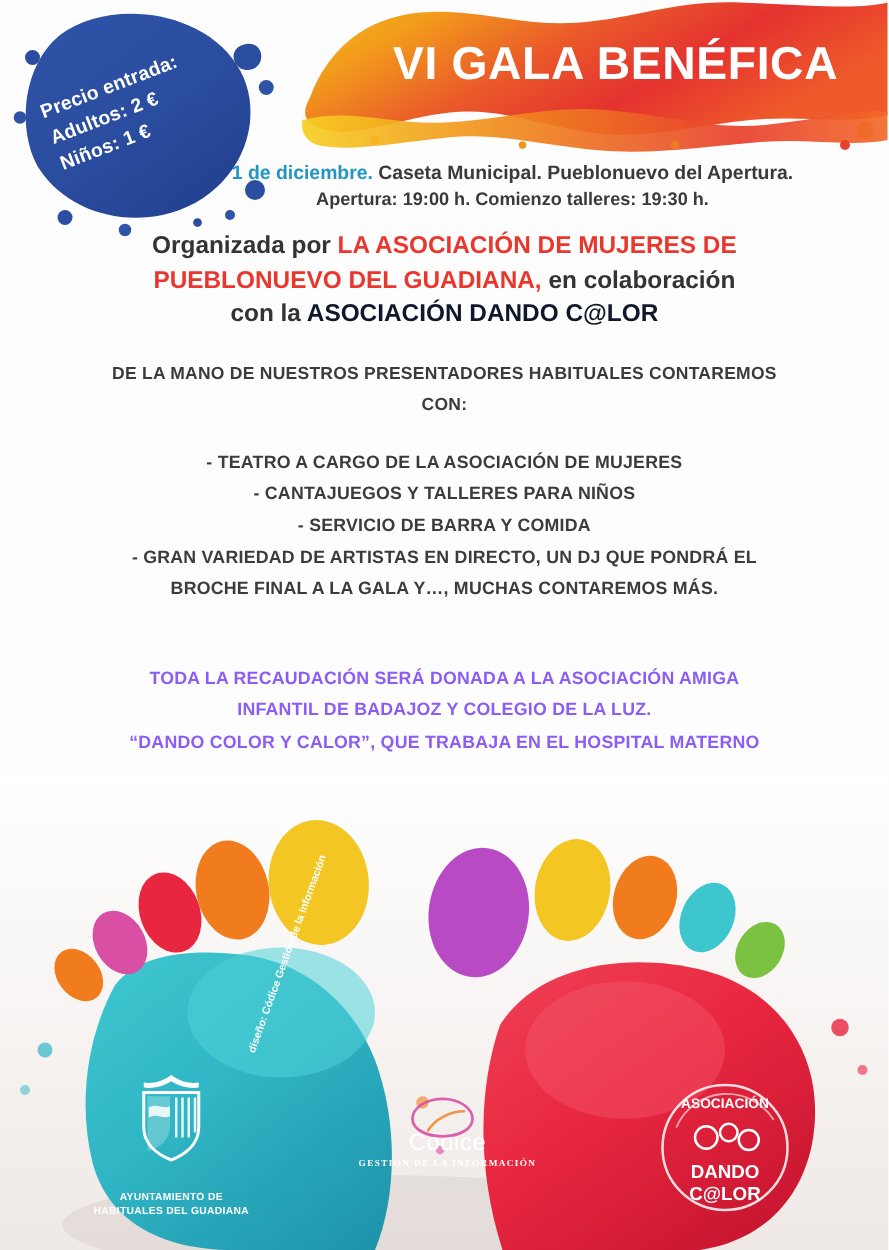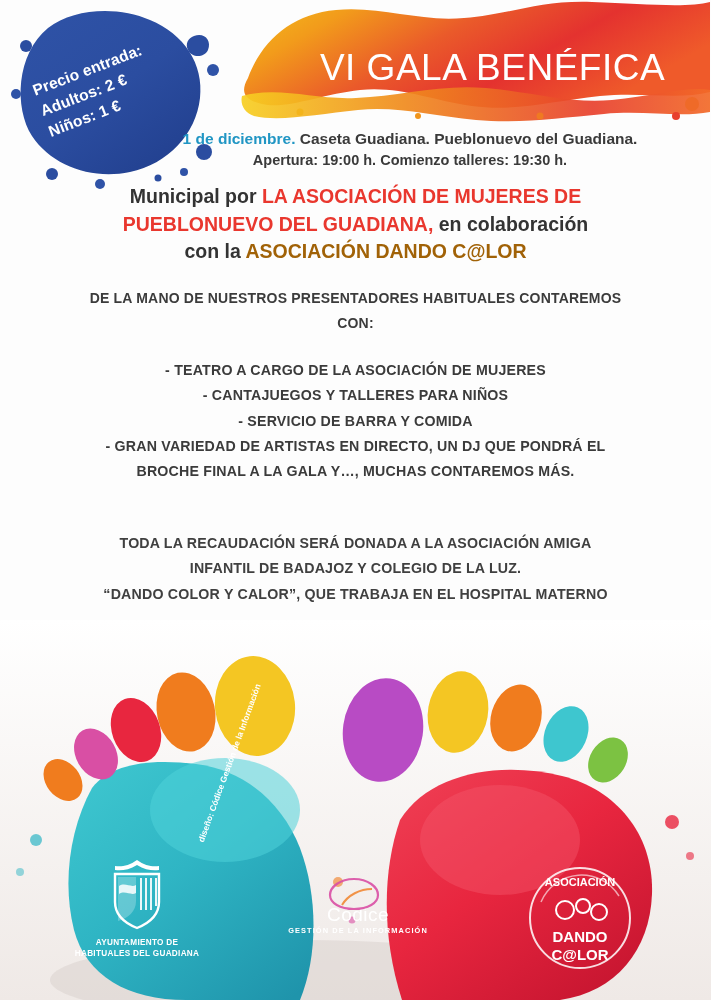--- a/index.html
+++ b/index.html
@@ -46,27 +46,27 @@
     font-size: 15.5px;
     font-weight: bold;
     line-height: 1.42;
     text-align: left;
     letter-spacing: 0.2px;
   }
 
   
   .title {
     position: absolute;
-    top: 47px;
+    top: 30px;
     left: 290px;
     width: 405px;
     text-align: center;
     color: #ffffff;
     font-size: 37px;
-    font-weight: normal;
+    font-weight: bold;
     letter-spacing: 0.5px;
     font-family: "Liberation Sans", sans-serif;
   }
 
   
   .venue {
     position: absolute;
     top: 128px;
     left: 120px;
     width: 580px;
@@ -92,21 +92,21 @@
     text-align: center;
     font-size: 19.5px;
     font-weight: bold;
     line-height: 1.42;
     color: #333333;
   }
   .org .hi {
     color: #e9372e;
   }
   .org .hi2 {
-    color: #a16207;
+    color: #0f172a;
   }
 
   
   .body-1 {
     position: absolute;
     top: 286px;
     left: 40px;
     width: 631px;
     text-align: center;
     font-size: 14px;
@@ -129,21 +129,21 @@
   }
   .body-2 {
     position: absolute;
     top: 531px;
     left: 40px;
     width: 631px;
     text-align: center;
     font-size: 14.2px;
     font-weight: bold;
     line-height: 1.78;
-    color: #404040;
+    color: #8b5cf6;
     letter-spacing: 0.2px;
   }
   .thanks {
     position: absolute;
     top: 626px;
     left: 20px;
     width: 671px;
     text-align: center;
     font-size: 13px;
     font-weight: bold;
@@ -162,21 +162,21 @@
 
   
   .coat-logo {
     position: absolute;
     left: 62px;
     top: 858px;
     width: 150px;
     text-align: center;
   }
   .coat-caption {
-    margin-top: 3px;
+    margin-top: 17px;
     font-size: 8.2px;
     font-weight: bold;
     color: #ffffff;
     line-height: 1.35;
     letter-spacing: 0.3px;
   }
   .codice-logo {
     position: absolute;
     left: 268px;
     top: 905px;
@@ -189,20 +189,21 @@
     color: #ffffff;
     letter-spacing: 0.5px;
     line-height: 1;
   }
   .codice-sub {
     margin-top: 2px;
     font-size: 7.4px;
     font-weight: bold;
     color: #ffffff;
     letter-spacing: 1.1px;
+    font-family: Liberation Serif, serif;
   }
   .vertical-credit {
     position: absolute;
     left: 196px;
     top: 840px;
     width: 190px;
     font-size: 8.5px;
     font-weight: bold;
     color: #ffffff;
     transform: rotate(-70deg);
@@ -274,28 +275,28 @@
       <div>Adultos: 2 €</div>
       <div>Niños: 1 €</div>
     </div>
   </div>
 
   <div class="title">VI GALA BENÉFICA</div>
 
   <div class="venue">
     <div>
       <span class="date">1 de diciembre.</span>
-      <span>Caseta Guadiana. Pueblonuevo del Guadiana.</span>
+      <span>Caseta Municipal. Pueblonuevo del Apertura.</span>
     </div>
     <div class="small">Apertura: 19:00 h. Comienzo talleres: 19:30 h.</div>
   </div>
 
   <div class="org">
     <div>
-      <span>Municipal por </span><span class="hi">LA ASOCIACIÓN DE MUJERES DE</span>
+      <span>Organizada por </span><span class="hi">LA ASOCIACIÓN DE MUJERES DE</span>
     </div>
     <div>
       <span class="hi">PUEBLONUEVO DEL GUADIANA,</span><span> en colaboración</span>
     </div>
     <div>
       <span>con la </span><span class="hi2">ASOCIACIÓN DANDO C@LOR</span>
     </div>
   </div>
 
   <div class="body-1">

